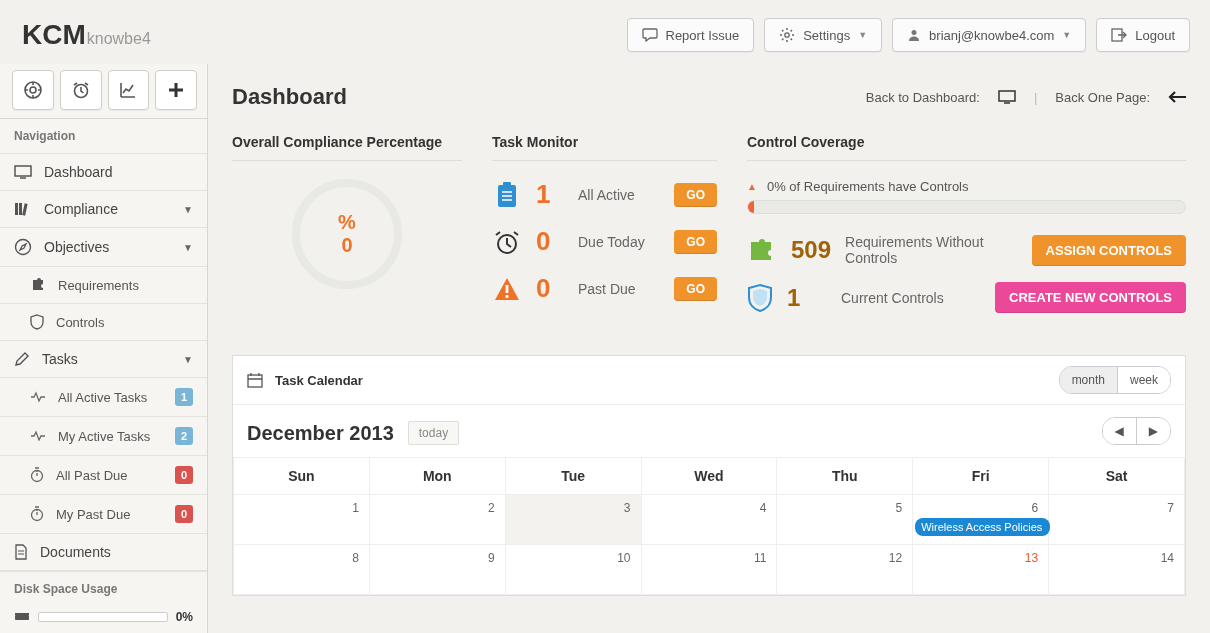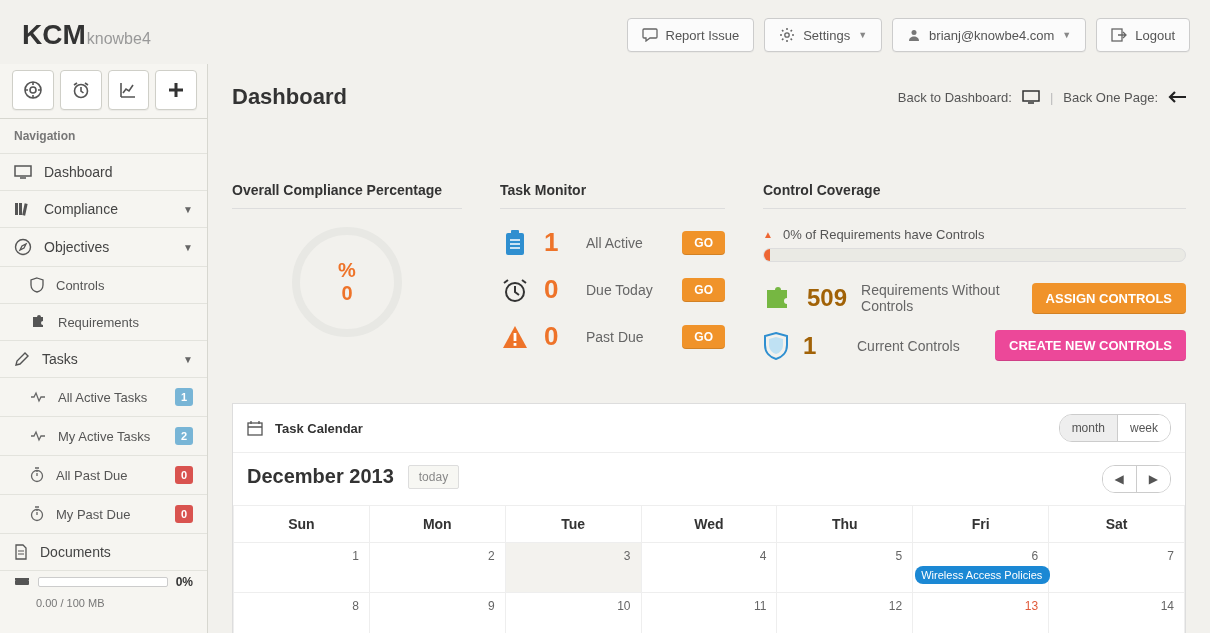--- a/index.html
+++ b/index.html
@@ -32,24 +32,24 @@
 .disk-title { font-size: 12px; color: #777; padding: 10px 14px; border-top: 1px solid #e3e3dd; font-weight: 600; }
 .disk-body { padding: 4px 14px 10px 14px; display: flex; align-items: center; gap: 8px; }
 .disk-bar { flex: 1; height: 10px; border: 1px solid #ccc; background: #fff; border-radius: 2px; }
 .disk-text { font-size: 11px; color: #777; padding-left: 36px; margin-top: -2px; }
 .disk-pct { font-size: 12px; font-weight: bold; color: #333; }
 
 
 .main { flex: 1; padding: 0 24px 0 24px; overflow: hidden; }
 .page-head { display: flex; align-items: center; justify-content: space-between; padding: 20px 0 24px 0; }
 .page-title { font-size: 22px; font-weight: bold; }
-.page-right { font-size: 13px; color: #555; display: flex; align-items: center; gap: 10px; }
+.page-right { font-size: 13px; color: #555; display: flex; align-items: center; gap: 18px; }
 .page-right .divider { color: #bbb; }
 
-.cards { display: flex; gap: 38px; margin-bottom: 26px; margin-top: 48px; }
+.cards { display: flex; gap: 30px; margin-bottom: 26px; }
 .card { flex: 1; }
 .card-title { font-weight: bold; font-size: 14px; color: #333; padding-bottom: 10px; border-bottom: 1px solid #ddd; margin-bottom: 18px; }
 
 
 .circle { width: 110px; height: 110px; border-radius: 50%; border: 8px solid #e8e8e4; margin: 18px auto 0; display: flex; flex-direction: column; align-items: center; justify-content: center; color: #ee7329; }
 .circle .pct { font-size: 20px; font-weight: bold; }
 .circle .val { font-size: 20px; font-weight: bold; }
 
 
 .trow { display: flex; align-items: center; gap: 14px; margin-bottom: 16px; }
@@ -72,21 +72,21 @@
 
 
 .cal { border: 1px solid #ddd; background: #fff; }
 .cal-head { display: flex; align-items: center; padding: 10px 14px; border-bottom: 1px solid #eee; gap: 12px; }
 .cal-head .title { font-weight: bold; }
 .cal-head .spacer { flex: 1; }
 .viewbtns, .nav-arrows { display: flex; border: 1px solid #ccc; border-radius: 13px; overflow: hidden; }
 .viewbtns button, .nav-arrows button { background: #fff; border: none; padding: 6px 12px; cursor: pointer; font-size: 12px; color: #555; }
 .viewbtns button.active { background: #eee; }
 .viewbtns button + button, .nav-arrows button + button { border-left: 1px solid #ccc; }
-.cal-sub { display: flex; align-items: flex-start; padding: 12px 14px; gap: 14px; }
+.cal-sub { display: flex; align-items: flex-end; padding: 12px 14px; gap: 14px; }
 .cal-month { font-size: 20px; font-weight: bold; }
 .todaybtn { background: #f7f7f3; border: 1px solid #ddd; border-radius: 2px; padding: 4px 10px; font-size: 12px; color: #888; cursor: pointer; }
 
 .cal-grid { width: 100%; border-collapse: collapse; table-layout: fixed; }
 .cal-grid th { padding: 10px 0; text-align: center; border: 1px solid #eee; font-size: 14px; font-weight: bold; background: #fff;}
 .cal-grid td { height: 50px; vertical-align: top; border: 1px solid #eee; position: relative; font-size: 12px; }
 .cal-grid td .dnum { position: absolute; right: 10px; top: 6px; color: #666; }
 .cal-grid td.shade { background: #f3f2ee; }
 .event { position: absolute; left: 2px; bottom: 8px; right: -2px; background: #1b88d4; color: #fff; font-size: 11px; padding: 3px 6px; border-radius: 8px; white-space: nowrap; overflow: hidden; }
 .friDate{color:#e05a3a !important;}
@@ -197,33 +197,33 @@
           <svg width="18" height="18" viewBox="0 0 18 18">
             <circle cx="9" cy="9" r="7.5" fill="none" stroke="#555" stroke-width="1.4"></circle>
             <path d="M12 6l-2 4-4 2 2-4z" fill="none" stroke="#555" stroke-width="1.3"></path>
           </svg>
         </span>
       <span>Objectives</span>
       <span class="chev">▼</span>
     </div>
     <div class="sub-item">
       <span>
+          <svg width="16" height="16" viewBox="0 0 16 16">
+            <path d="M3 3h4a2 2 0 114 0h2v4a2 2 0 100 4v2H3z" fill="#555"></path>
+          </svg>
+        </span>
+      <span>Requirements</span>
+    </div>
+    <div class="sub-item">
+      <span>
           <svg width="14" height="16" viewBox="0 0 14 16">
             <path d="M7 1l6 2v5c0 4-3 6.5-6 7-3-.5-6-3-6-7V3z" fill="none" stroke="#555" stroke-width="1.3"></path>
           </svg>
         </span>
       <span>Controls</span>
-    </div>
-    <div class="sub-item">
-      <span>
-          <svg width="16" height="16" viewBox="0 0 16 16">
-            <path d="M3 3h4a2 2 0 114 0h2v4a2 2 0 100 4v2H3z" fill="#555"></path>
-          </svg>
-        </span>
-      <span>Requirements</span>
     </div>
 
     <div class="nav-item">
       <span>
           <svg width="16" height="16" viewBox="0 0 16 16">
             <path d="M2 14l1-4 8-8 3 3-8 8z" fill="none" stroke="#555" stroke-width="1.4"></path>
           </svg>
         </span>
       <span>Tasks</span>
       <span class="chev">▼</span>
@@ -271,20 +271,21 @@
     <div class="nav-item">
       <span>
           <svg width="14" height="16" viewBox="0 0 14 16">
             <path d="M2 1h7l3 3v11H2z" fill="none" stroke="#555" stroke-width="1.3"></path>
             <path d="M4 7h6M4 10h6" stroke="#555" stroke-width="1.2"></path>
           </svg>
         </span>
       <span>Documents</span>
     </div>
 
+    <div class="disk-title">Disk Space Usage</div>
     <div class="disk-body">
       <span>
           <svg width="16" height="10" viewBox="0 0 16 10">
             <rect x="1" y="3" width="14" height="5" rx="1" fill="#555"></rect>
             <rect x="1" y="1" width="14" height="2" fill="#555"></rect>
           </svg>
         </span>
       <div class="disk-bar"></div>
       <span class="disk-pct">0%</span>
     </div>

